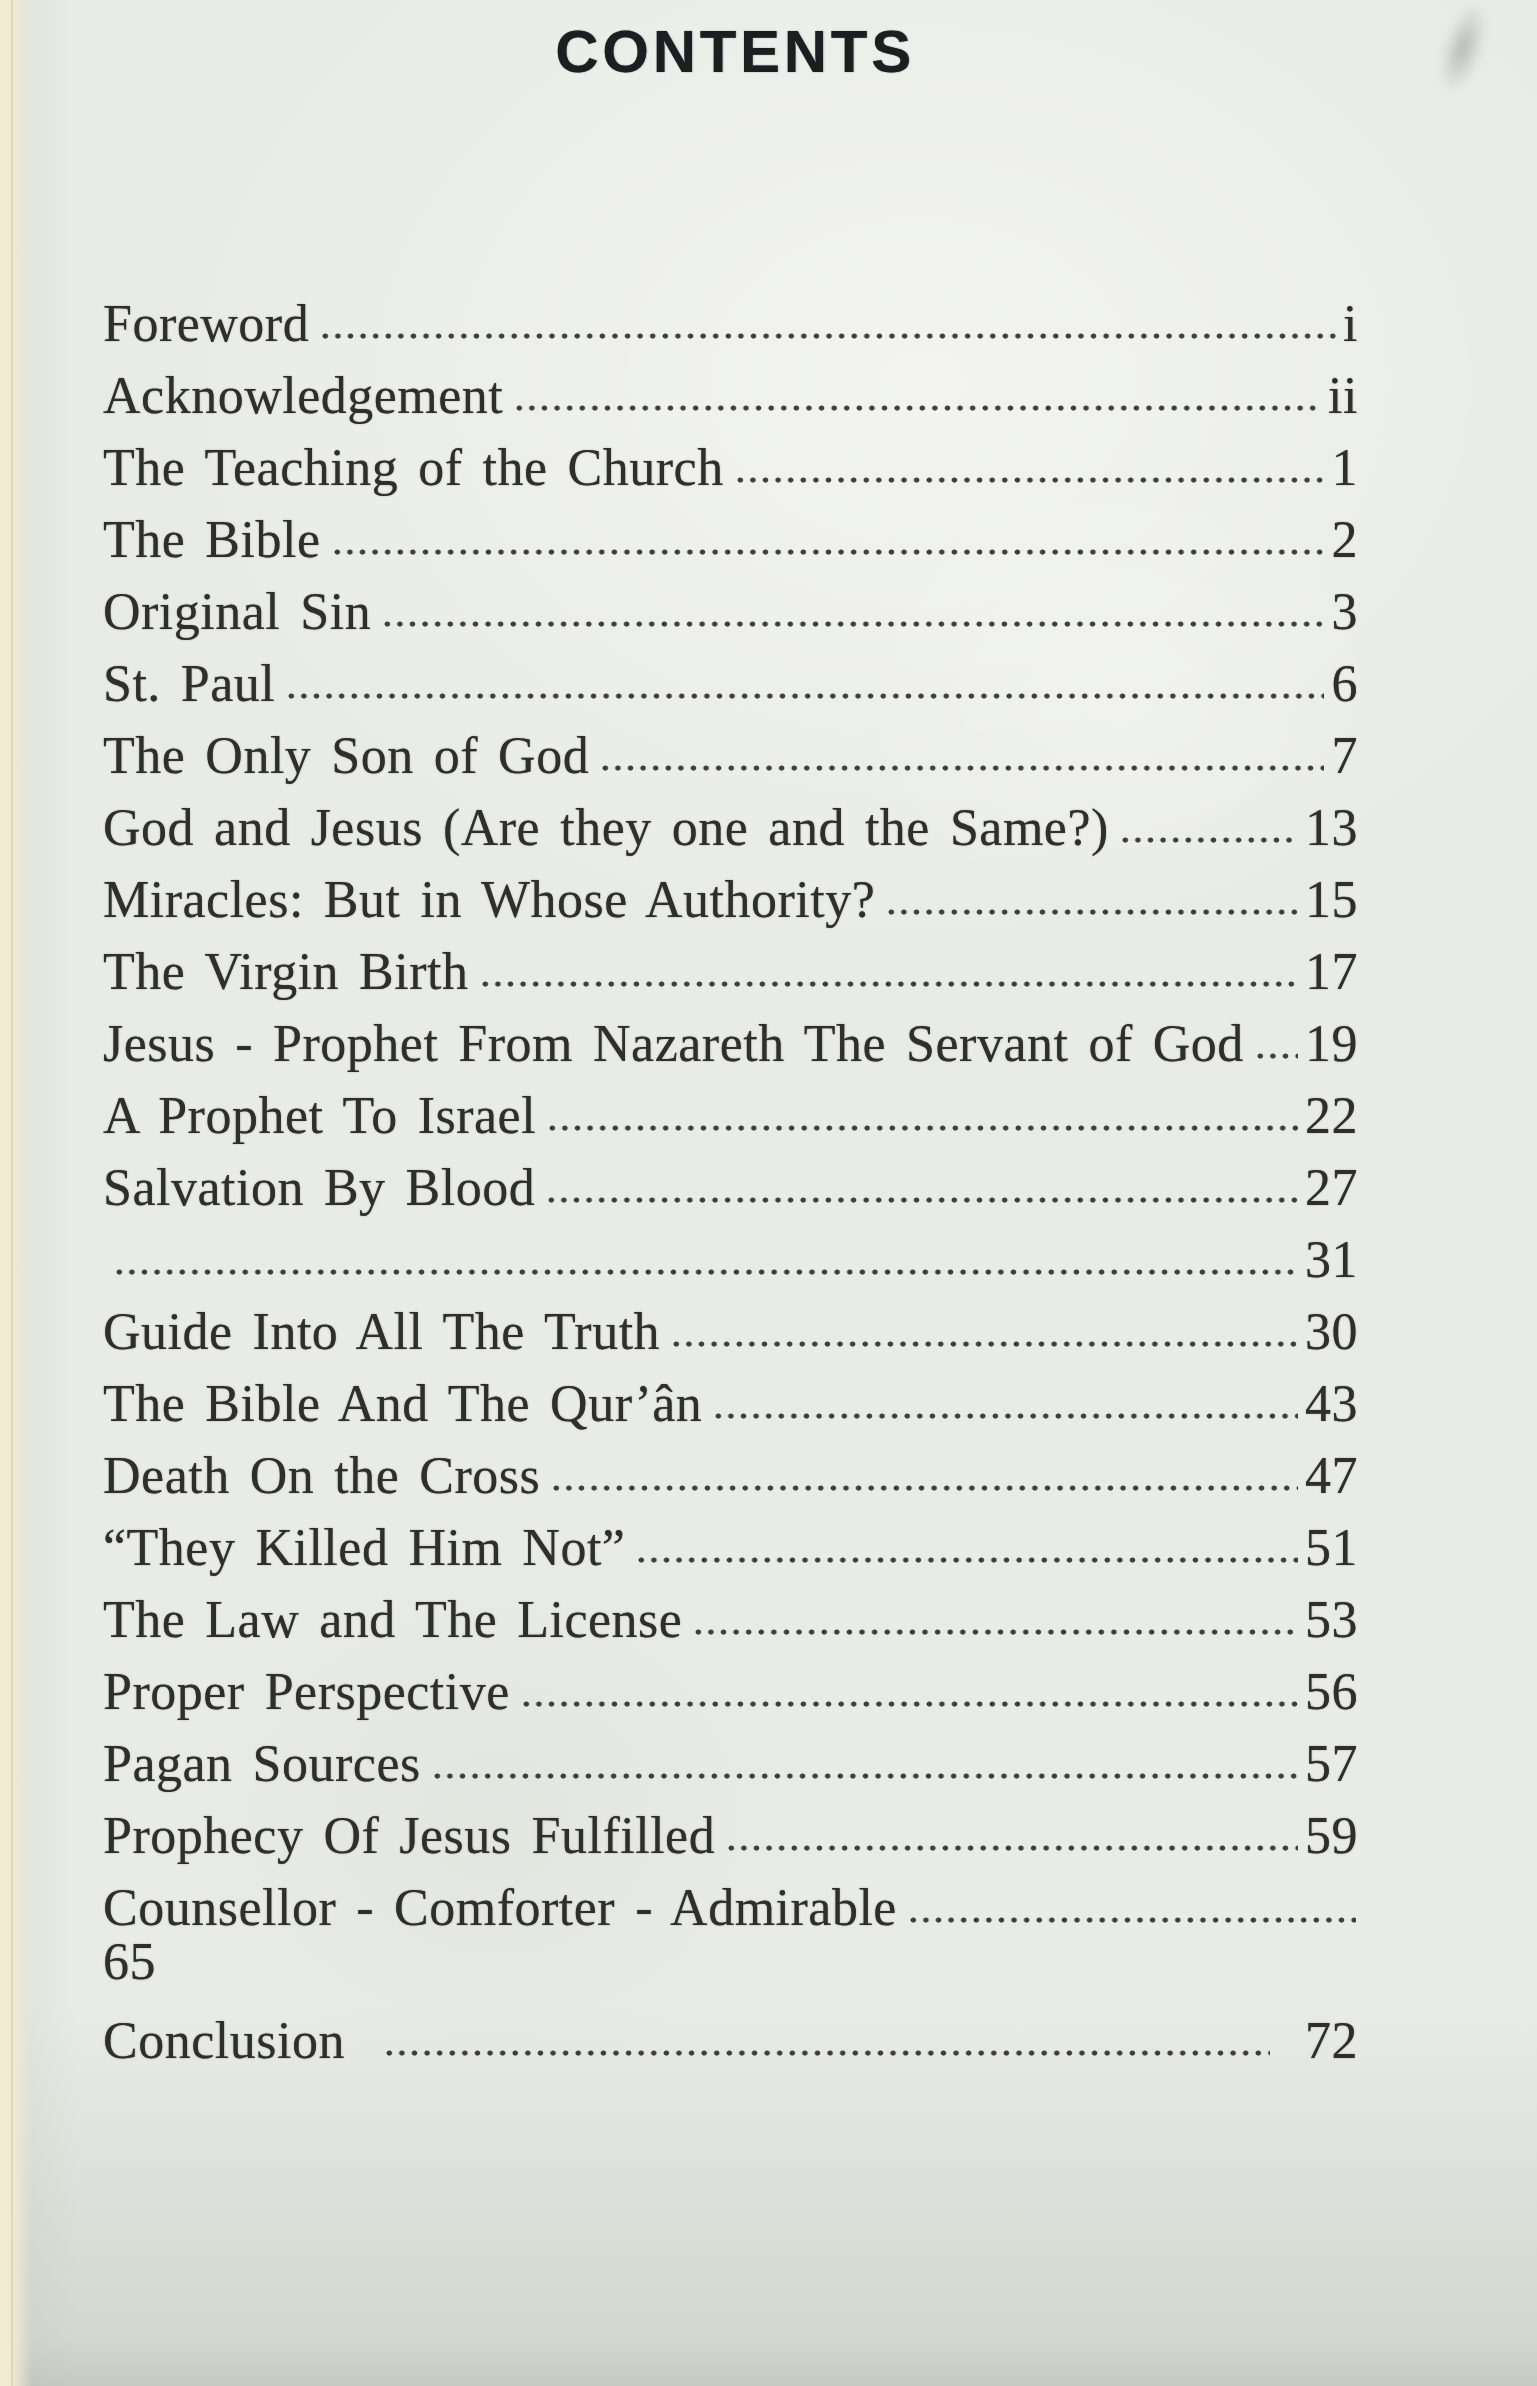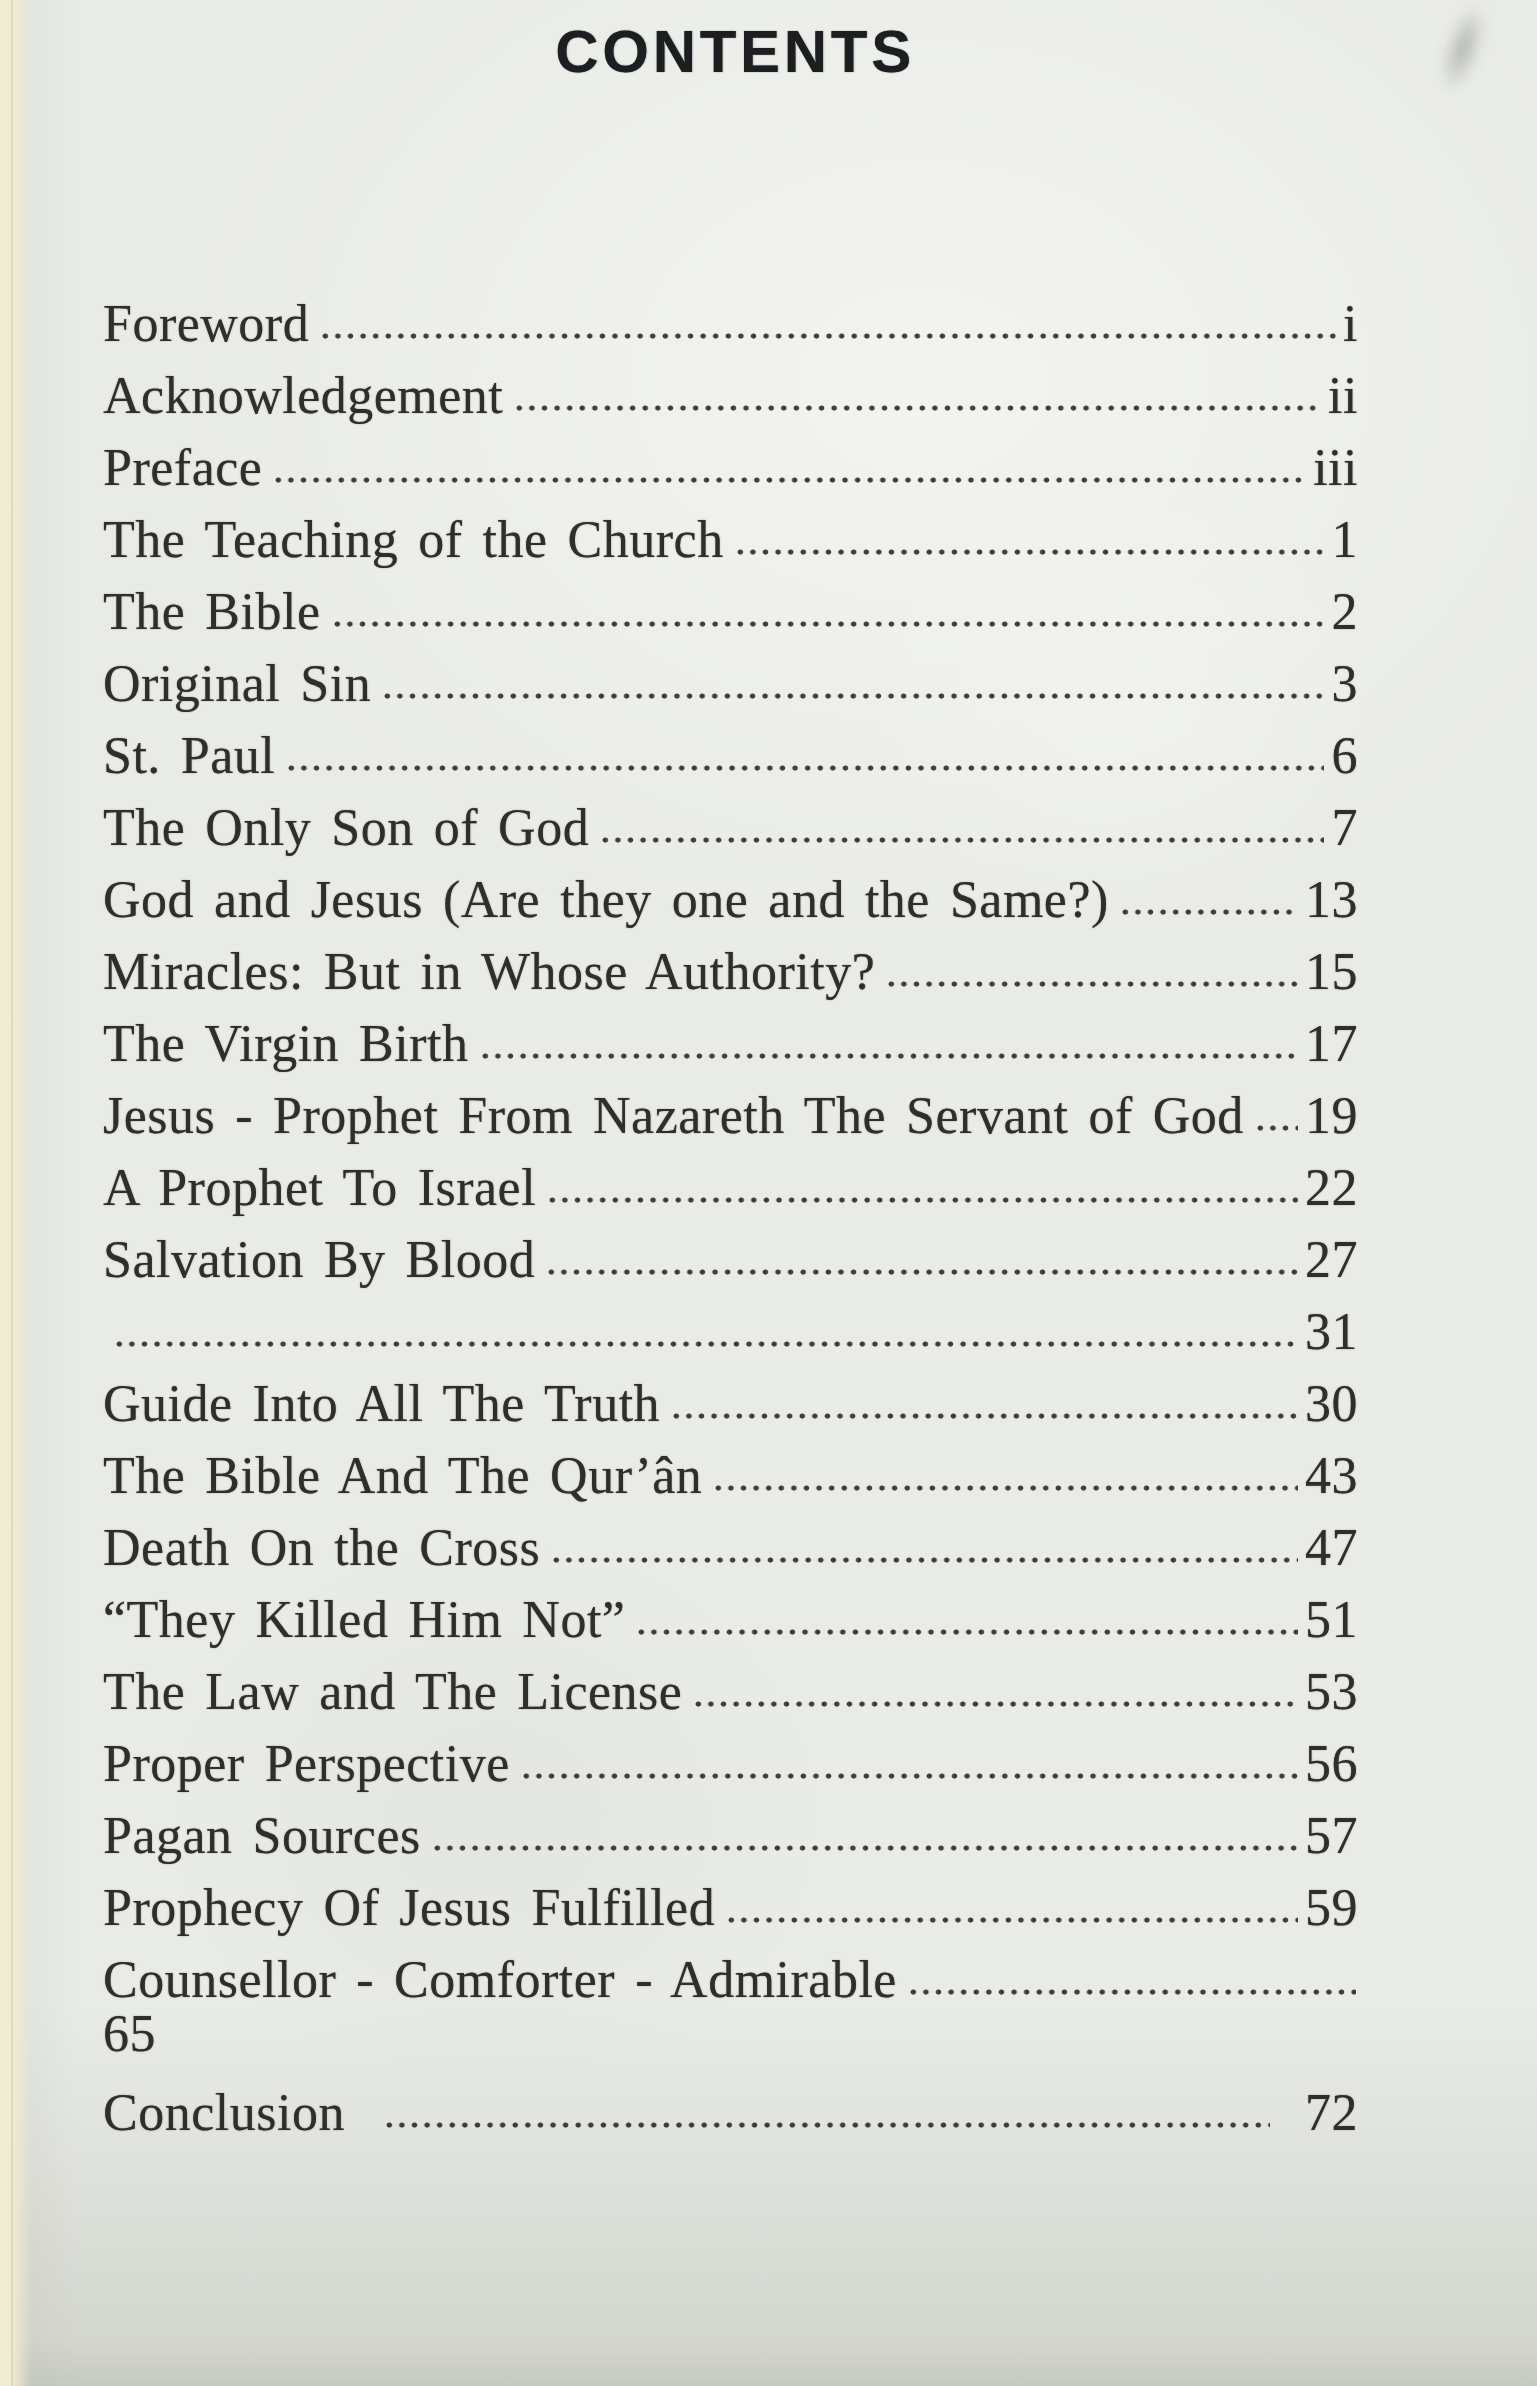--- a/index.html
+++ b/index.html
@@ -107,25 +107,20 @@
     <span class="label">Foreword</span>
     <span class="leader"></span>
     <span class="pagenum">i</span>
   </div>
       <div class="row">
     <span class="label">Acknowledgement</span>
     <span class="leader"></span>
     <span class="pagenum">ii</span>
   </div>
       <div class="row">
-    <span class="label">Preface</span>
-    <span class="leader"></span>
-    <span class="pagenum">iii</span>
-  </div>
-      <div class="row">
     <span class="label">The Teaching of the Church</span>
     <span class="leader"></span>
     <span class="pagenum">1</span>
   </div>
       <div class="row">
     <span class="label">The Bible</span>
     <span class="leader"></span>
     <span class="pagenum">2</span>
   </div>
       <div class="row">

